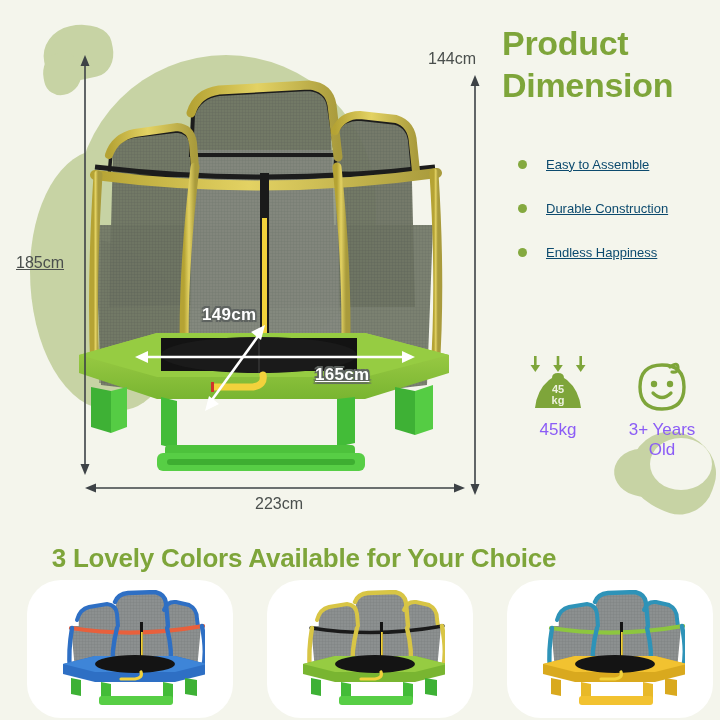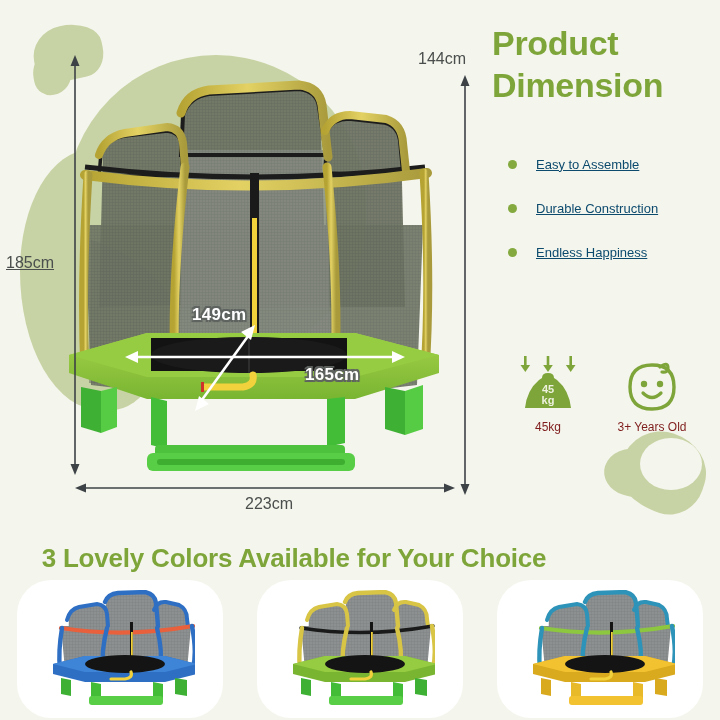--- a/index.html
+++ b/index.html
@@ -2,21 +2,21 @@
 <html><head>
 <meta charset="utf-8">
 <style>
   html,body{margin:0;padding:0;}
   body{
     width:720px;height:720px;
     background:#F4F5EC;
     font-family:"Liberation Sans", sans-serif;
     overflow:hidden;position:relative;
   }
-  .stage{position:absolute;inset:0;}
+  .stage{position:absolute;inset:0;margin-left:10px;}
 
   
   .blob-tl{
     position:absolute;left:33px;top:25px;width:70px;height:55px;
     background:#C7D3A4;
     border-radius:60% 70% 40% 55% / 70% 55% 60% 40%;
     transform:rotate(-12deg);
   }
   .blob-tl:after{
     content:"";position:absolute;left:-4px;top:24px;width:38px;height:42px;
@@ -57,21 +57,21 @@
     width:9px;height:9px;border-radius:50%;background:#84A93F;
     flex:0 0 auto;margin-right:19px;
   }
   .feature-label{font-size:13px;color:#0c4a6e;text-decoration:underline;}
 
   
   .specs{position:absolute;left:500px;top:356px;width:220px;height:95px;}
   .spec{position:absolute;text-align:center;width:96px;}
   .spec-weight{left:0px;top:0;}
   .spec-age{left:104px;top:4px;}
-  .spec-caption{font-size:12px;color:#7f1d1d;margin-top:6px;}
+  .spec-caption{font-size:17px;color:#8b5cf6;margin-top:6px;}
   .dimlabel{position:absolute;color:#4A4F4D;font-size:16px;white-space:nowrap;}
   .dimlabel-ov{
     position:absolute;color:#FFFFFF;font-size:17px;font-weight:bold;
     white-space:nowrap;letter-spacing:.3px;
     text-shadow:
       -1.6px -1.6px 0 #5E6360, 1.6px -1.6px 0 #5E6360,
       -1.6px 1.6px 0 #5E6360, 1.6px 1.6px 0 #5E6360,
       0 0 3px #5E6360;
   }
 
@@ -201,21 +201,21 @@
     <polygon points="0,10 11,5.5 11,14.5" fill="#3D4246"></polygon>
     <polygon points="380,10 369,5.5 369,14.5" fill="#3D4246"></polygon>
   </svg>
   <div class="dimlabel" style="left:245px;top:495px;">223cm</div>
 
   <svg width="280" height="20" viewBox="0 0 280 20" style="position:absolute;left:125px;top:347px;">
     <line x1="9" y1="10" x2="271" y2="10" stroke="#FFFFFF" stroke-width="2.6"></line>
     <polygon points="0,10 13,4 13,16" fill="#FFFFFF"></polygon>
     <polygon points="280,10 267,4 267,16" fill="#FFFFFF"></polygon>
   </svg>
-  <div class="dimlabel-ov" style="left:305px;top:365px;">165cm</div>
+  <div class="dimlabel-ov" style="left:305px;top:365px;text-decoration:underline;">165cm</div>
 
   <svg width="80" height="100" viewBox="0 0 80 100" style="position:absolute;left:185px;top:318px;">
     <line x1="14" y1="86" x2="66" y2="14" stroke="#FFFFFF" stroke-width="2.6"></line>
     <polygon points="70,7 56,14 66,22" fill="#FFFFFF"></polygon>
     <polygon points="10,93 24,86 14,78" fill="#FFFFFF"></polygon>
   </svg>
   <div class="dimlabel-ov" style="left:192px;top:305px;">149cm</div>
 
   <div class="title">
     <div>Product</div>

